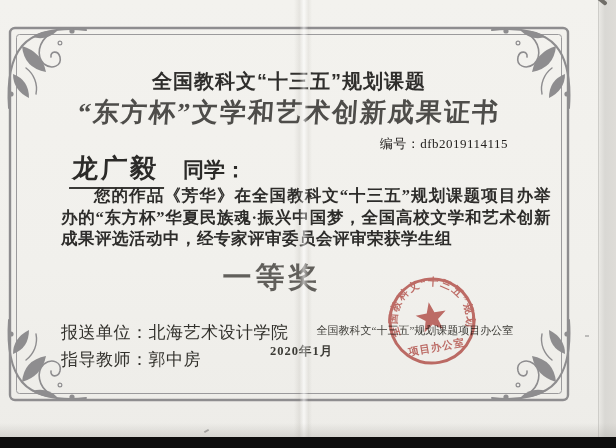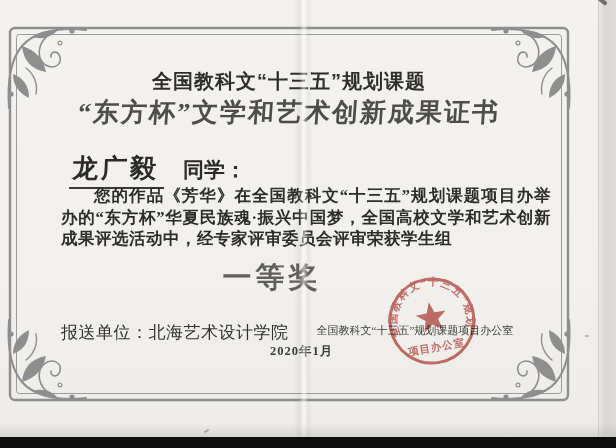--- a/index.html
+++ b/index.html
@@ -81,32 +81,34 @@
     <use href="#flourish" transform="translate(2,24)"></use>
     <use href="#flourish" transform="translate(576,24) scale(-1,1)"></use>
     <use href="#flourish" transform="translate(2,404) scale(1,-1)"></use>
     <use href="#flourish" transform="translate(576,404) scale(-1,-1)"></use>
   </svg>
 
   <div class="content">
     <div class="title">全国教科文“十三五”规划课题</div>
     <div class="subtitle">“东方杯”文学和艺术创新成果证书</div>
 
+    <div class="serial"><span>编号：</span><span>dfb2019114115</span></div>
 
     <div class="greeting">
       <span class="recipient-name">龙广毅</span>
       <span class="recipient-suffix">同学：</span>
     </div>
 
     <div class="body-text">您的作品《芳华》在全国教科文“十三五”规划课题项目办举办的“东方杯”华夏民族魂·振兴中国梦，全国高校文学和艺术创新成果评选活动中，经专家评审委员会评审荣获学生组</div>
 
     <div class="award">一等奖</div>
 
     <div class="footer-left">
       <div><span>报送单位：</span><span>北海艺术设计学院</span></div>
+      <div><span>指导教师：</span><span>郭中房</span></div>
     </div>
 
     <div class="fr-org">全国教科文“十三五”规划课题项目办公室</div>
     <div class="fr-date">2020年1月</div>
 
     <svg class="seal" viewBox="0 0 92 92" aria-hidden="true">
       <g stroke="#b94a44" fill="#b94a44">
         <circle cx="46" cy="46" r="42" fill="none" stroke-width="3"></circle>
         <path id="sealArc" d="M 13,57 A 35,35 0 1 1 79,57" fill="none" stroke="none"></path>
         <text font-size="10.5" letter-spacing="1.5" stroke="none" font-family="Liberation Serif, serif" font-weight="700">

